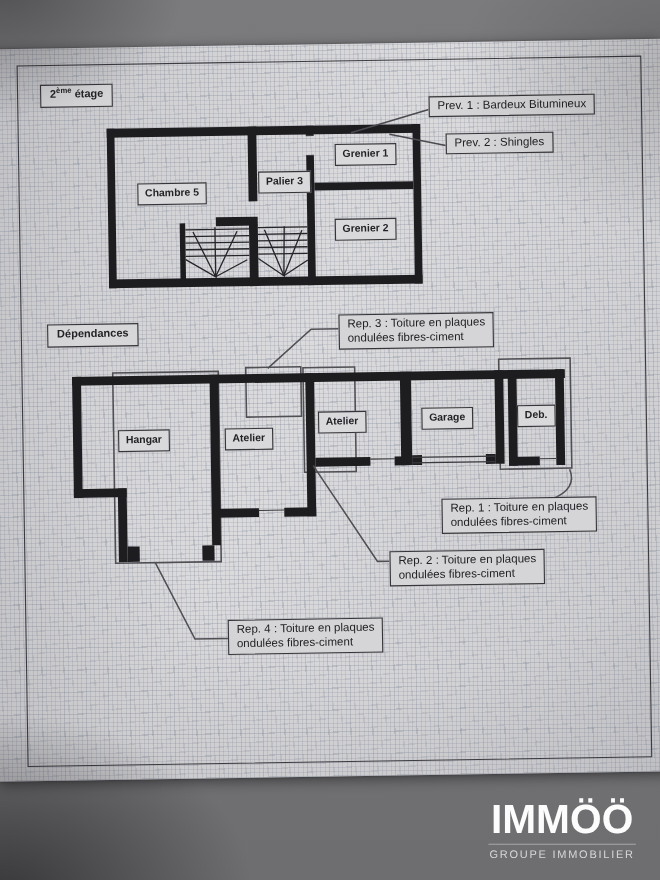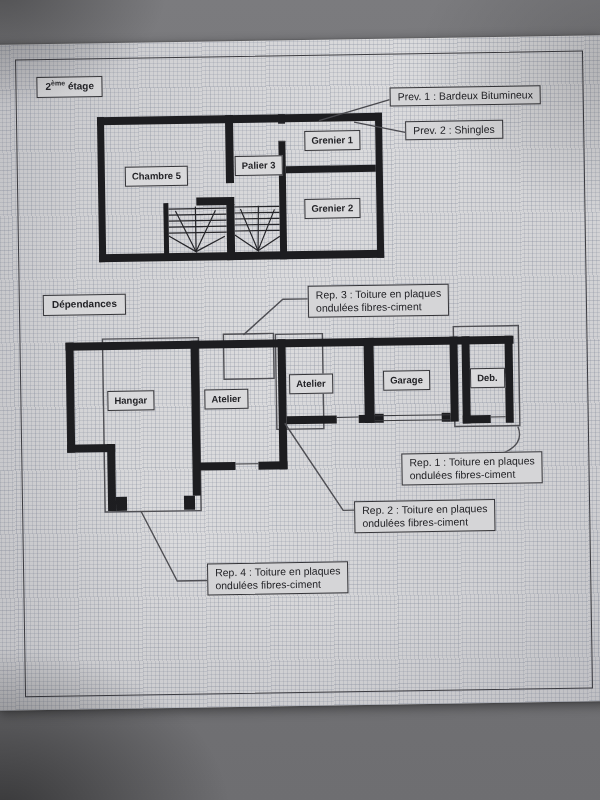--- a/index.html
+++ b/index.html
@@ -183,13 +183,18 @@
       </div>
 
       <div class="box callout" style="left:183px;top:506px;">
         <div class="l1">Rep. 4 : Toiture en plaques</div>
         <div class="l2">ondulées fibres-ciment</div>
       </div>
 
     </div>
   </div>
 
+  <div class="logo">
+    <div class="logo-word">IMMÖÖ</div>
+    <div class="logo-div"></div>
+    <div class="logo-tag">GROUPE IMMOBILIER</div>
+  </div>
 </div>
 
 </body></html>

